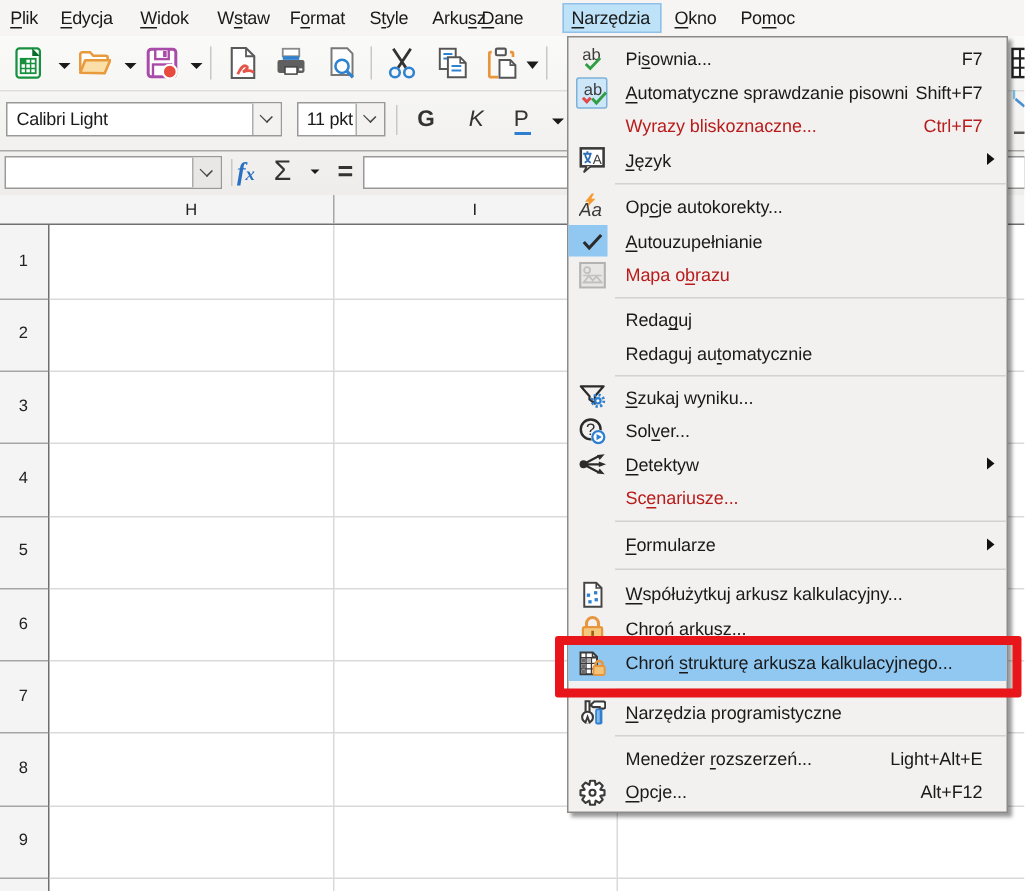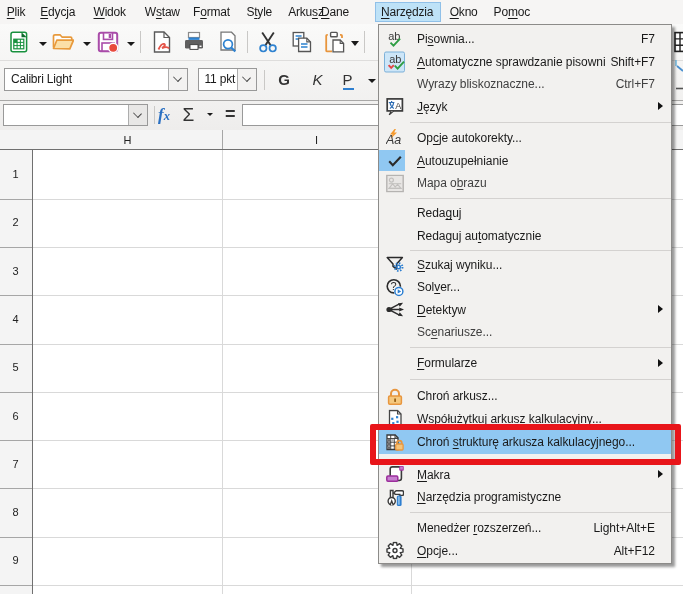--- a/index.html
+++ b/index.html
@@ -35,21 +35,21 @@
         border:1px solid #8c8b89;box-sizing:border-box;padding-top:3px;padding-bottom:1.5px;
         box-shadow:2.5px 2.5px 2.5px rgba(0,0,0,.4);}
   .item{position:relative;height:22.55px;font-size:12px;letter-spacing:-0.05px;white-space:pre;}
   .item .lab{position:absolute;left:38px;top:50%;transform:translateY(-50%);}
   .item .sc{position:absolute;right:16px;top:50%;transform:translateY(-50%);text-align:right;}
   .item .ic{position:absolute;left:5px;top:50%;transform:translateY(-50%);width:21px;height:21px;}
   .item .ic svg{position:absolute;left:1.5px;top:1.5px;}
   .item .sub{position:absolute;right:8px;top:50%;margin-top:-4.5px;width:0;height:0;
        border-top:4.5px solid transparent;border-bottom:4.5px solid transparent;border-left:5px solid #111;}
   .item u{text-decoration:underline;text-underline-offset:2px;}
-  .dis{color:#404040;}
+  .dis{color:#b91c1c;}
   .msep{height:0;border-top:1px solid #d4d2d0;margin:3.75px 0 3.75px 31px;}
   .chkbox{background:#cde6f8;border:1px solid #7db1d9;border-radius:2px;box-sizing:border-box;}
   .hot{background:#90c8f2;height:23.5px;}
   
   #redbox{position:absolute;left:370px;top:424px;width:310.5px;height:40.5px;
      border:6px solid #e8151a;border-radius:2px;box-sizing:border-box;}
 </style>
 </head>
 <body>
 <div id="app">
@@ -298,63 +298,54 @@
             <polygon points="-2.4,-1.9 2.4,0 -2.4,1.9" transform="translate(15,14.6) rotate(28)" fill="#2b2b2b"></polygon>
           </svg></span>
       <span class="lab"><u>D</u>etektyw</span><span class="sub"></span>
     </div>
     <div class="item dis"><span class="lab">Sc<u>e</u>nariusze...</span></div>
     <div class="msep"></div>
     <div class="item"><span class="lab"><u>F</u>ormularze</span><span class="sub"></span></div>
     <div class="msep" style="margin-top:4.75px;margin-bottom:4.75px"></div>
     <div class="item">
       <span class="ic"><svg width="18" height="18" viewBox="0 0 18 18">
-            <path d="M5 8.6 V6.2 a4 4 0 0 1 8 0 v2.4" fill="none" stroke="#e8963e" stroke-width="2"></path>
-            <rect x="2.6" y="8.6" width="12.8" height="8.2" rx="1.2" fill="#f5c87e" stroke="#e8963e" stroke-width="1.5"></rect>
-            <rect x="8.2" y="11" width="1.8" height="3.4" fill="#9a6214"></rect>
-          </svg></span>
-      <span class="lab">Chroń arkusz...</span>
-    </div>
-    <div class="item">
-      <span class="ic"><svg width="18" height="18" viewBox="0 0 18 18">
             <path d="M3.5 1 h8 l3.5 3.5 V17 H3.5 Z" fill="#fff" stroke="#444" stroke-width="1.3"></path>
             <path d="M11.5 1 v3.5 h3.5" fill="none" stroke="#444" stroke-width="1.1"></path>
             <rect x="5.2" y="8.2" width="2.2" height="2.2" fill="#2e82d0"></rect>
             <rect x="10" y="6.6" width="2.2" height="2.2" fill="#2e82d0"></rect>
             <rect x="10.4" y="11.2" width="2.2" height="2.2" fill="#2e82d0"></rect>
             <rect x="6.2" y="12.6" width="2.2" height="2.2" fill="#2e82d0"></rect>
           </svg></span>
       <span class="lab"><u>W</u>spółużytkuj arkusz kalkulacyjny...</span>
+    </div>
+    <div class="item">
+      <span class="ic"><svg width="18" height="18" viewBox="0 0 18 18">
+            <path d="M5 8.6 V6.2 a4 4 0 0 1 8 0 v2.4" fill="none" stroke="#e8963e" stroke-width="2"></path>
+            <rect x="2.6" y="8.6" width="12.8" height="8.2" rx="1.2" fill="#f5c87e" stroke="#e8963e" stroke-width="1.5"></rect>
+            <rect x="8.2" y="11" width="1.8" height="3.4" fill="#9a6214"></rect>
+          </svg></span>
+      <span class="lab">Chroń arkusz...</span>
     </div>
     <div class="item hot">
       <span class="ic"><svg width="18" height="18" viewBox="0 0 18 18">
             <path d="M1 1.5 H9.2 L12 4.3 V16 H1 Z" fill="#fff" stroke="#3a3a3a" stroke-width="1.3"></path>
             <path d="M9 1.3 V4.5 H12.2" fill="none" stroke="#3a3a3a" stroke-width="1"></path>
             <path d="M1 5 h11 M1 8.7 h11 M1 12.4 h11 M4.7 1.5 V16 M8.3 4.5 V16" stroke="#3a3a3a" stroke-width="0.9"></path>
             <rect x="1.7" y="5.6" width="2.5" height="2.6" fill="#6a6a6a"></rect>
             <rect x="1.7" y="9.3" width="2.5" height="2.6" fill="#6a6a6a"></rect>
             <rect x="1.7" y="13" width="2.5" height="2.4" fill="#6a6a6a"></rect>
             <rect x="5.4" y="5.6" width="2.4" height="2.6" fill="#b0b0b0"></rect>
             <path d="M11 10.5 v-1 a2.4 2.4 0 0 1 4.8 0 v1" fill="none" stroke="#e8963e" stroke-width="1.7"></path>
             <rect x="9.7" y="10.5" width="7.4" height="6" rx="1" fill="#f6c478" stroke="#e8963e" stroke-width="1.3"></rect>
           </svg></span>
       <span class="lab">Chroń <u>s</u>trukturę arkusza kalkulacyjnego...</span>
     </div>
     <div class="msep" style="margin-top:5px;margin-bottom:3.5px"></div>
     <div class="item">
       <span class="ic"><svg width="18" height="18" viewBox="0 0 18 18">
-            <rect x="4.2" y="1.4" width="11.2" height="13.6" rx="2.2" fill="#fff" stroke="#3a3a3a" stroke-width="1.6"></rect>
-            <rect x="13.2" y="0.4" width="4.6" height="4.8" rx="1" fill="#a53aa5"></rect>
-            <rect x="14.2" y="1.4" width="2.6" height="2.6" fill="#c77fd0"></rect>
-            <rect x="0.8" y="10.6" width="11" height="5.2" rx="1.2" fill="#c77fd0" stroke="#9c2f9c" stroke-width="1.5"></rect>
-          </svg></span>
-      <span class="lab"><u>M</u>akra</span><span class="sub"></span>
-    </div>
-    <div class="item">
-      <span class="ic"><svg width="18" height="18" viewBox="0 0 18 18">
             <path d="M4.4 2 h2.6 V10 h-2.6 Z" fill="#fff" stroke="#3a3a3a" stroke-width="1.4"></path>
             <circle cx="5.7" cy="12.6" r="3.6" fill="#fff" stroke="#3a3a3a" stroke-width="1.4"></circle>
             <path d="M4.1 16.8 L5.7 12.4 L7.3 16.8" fill="#f2f1ef" stroke="#3a3a3a" stroke-width="1.3"></path>
             <path d="M7.6 4.6 l2.6 -2.4 h6 a1.3 1.3 0 0 1 1.3 1.3 V5.6 a1.3 1.3 0 0 1 -1.3 1.3 h-2.4 v-1 h-4.4 Z" fill="#fff" stroke="#3a3a3a" stroke-width="1.4"></path>
             <rect x="10.8" y="6.9" width="4.8" height="10.6" rx="1.5" fill="#2e7fd0"></rect>
             <rect x="11.9" y="8" width="1.9" height="8.2" fill="#85bae8"></rect>
           </svg></span>
       <span class="lab"><u>N</u>arzędzia programistyczne</span>
     </div>
     <div class="msep"></div>

